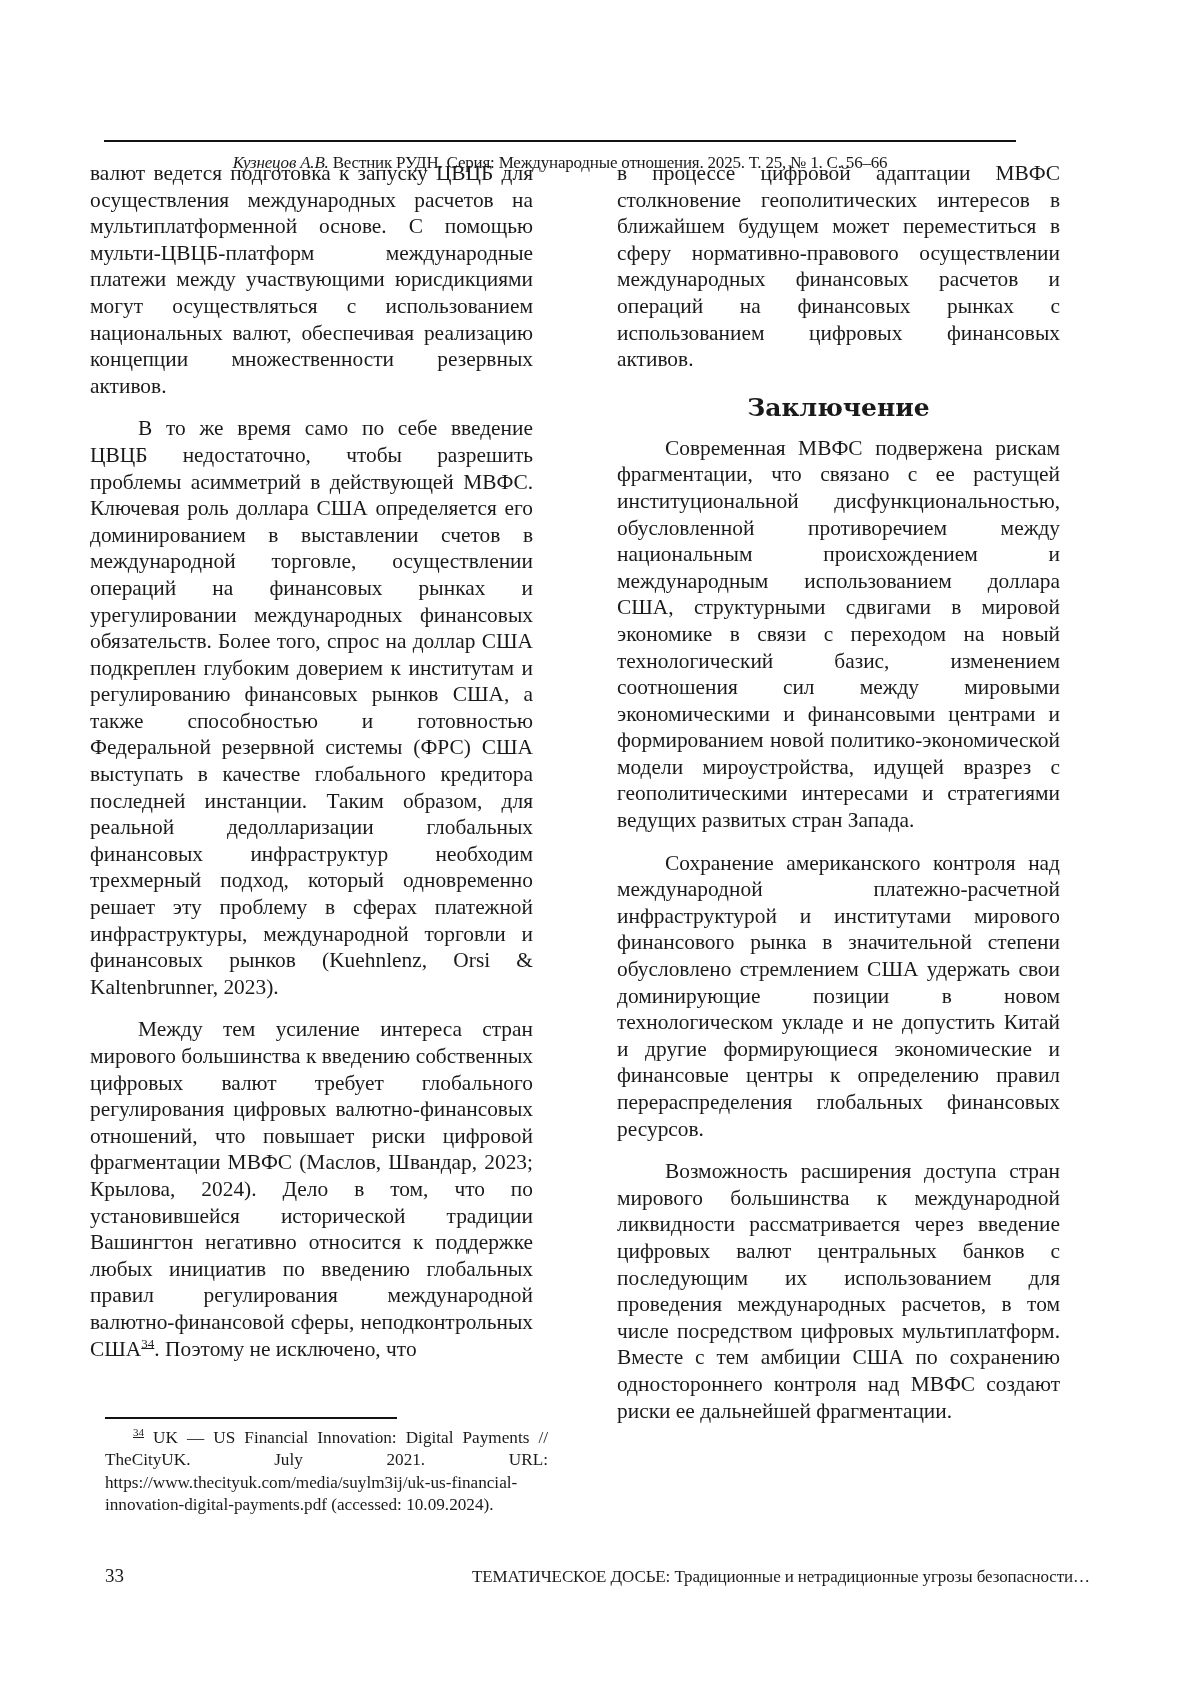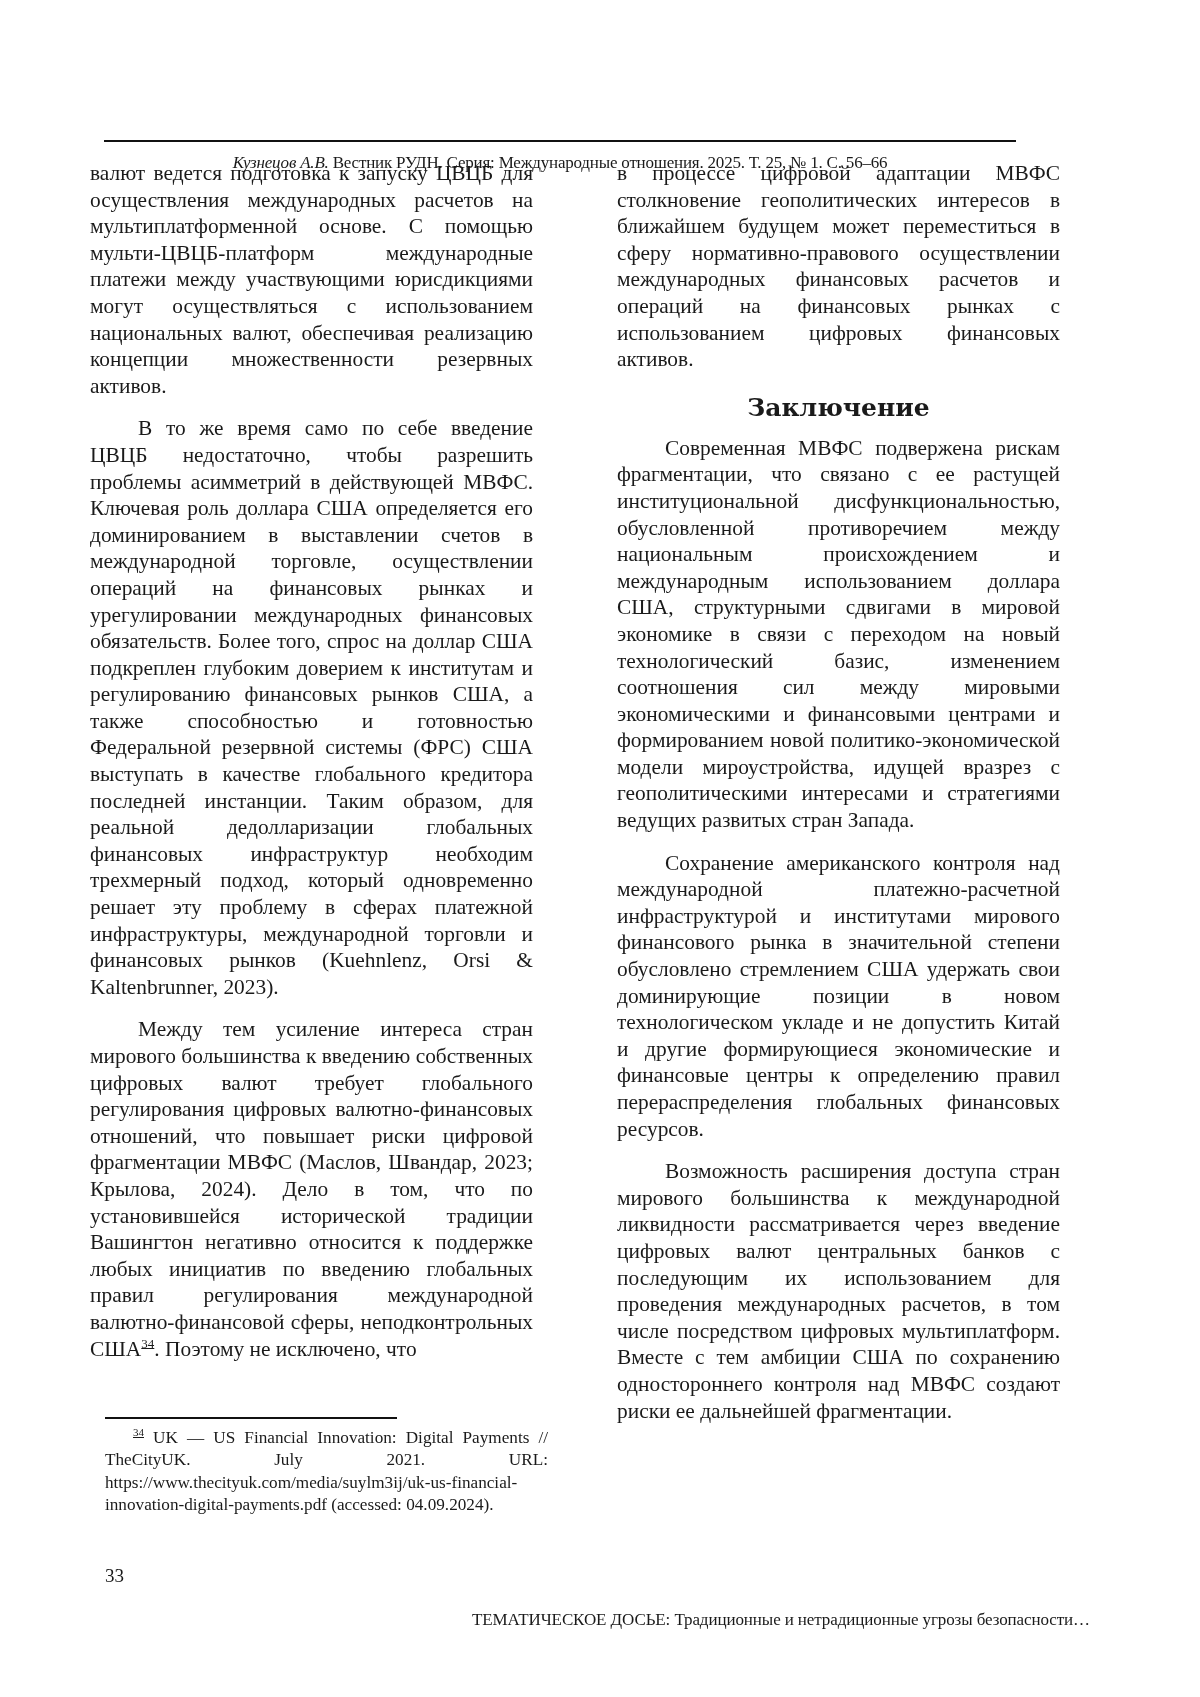--- a/index.html
+++ b/index.html
@@ -31,38 +31,38 @@
     font-family:"Liberation Serif", serif; font-size:17.2px; line-height:22.3px; text-align:justify;
   }
   .footnote p { margin:0; text-indent:28px; }
   .footnote sup { font-size:11px; }
   .page-num {
     position:absolute; left:105px; top:1565px;
     font-family:"Liberation Serif", serif; font-size:19px;
   }
   .running-foot {
     position:absolute; right:110px; top:1567px;
-    font-family:"Liberation Serif", serif; font-size:17px; letter-spacing:-0.1px;margin-top:43px;
+    font-family:"Liberation Serif", serif; font-size:17px; letter-spacing:-0.1px;
   }
 </style>
 </head>
 <body>
 
 <div class="running-head"><i>Кузнецов А.В.</i><span> Вестник РУДН. Серия: Международные отношения. 2025. Т. 25, № 1. С. 56–66</span></div>
 <div class="head-rule"></div>
 
 <div class="col left">
   <p class="noindent">валют ведется подготовка к запуску ЦВЦБ для осуществления международных расчетов на мультиплатформенной основе. С помощью мульти-ЦВЦБ-платформ международные платежи между участвующими юрисдикциями могут осуществляться с использованием национальных валют, обеспечивая реализацию концепции множественности резервных активов.</p>
   <p>В то же время само по себе введение ЦВЦБ недостаточно, чтобы разрешить проблемы асимметрий в действующей МВФС. Ключевая роль доллара США определяется его доминированием в выставлении счетов в международной торговле, осуществлении операций на финансовых рынках и урегулировании международных финансовых обязательств. Более того, спрос на доллар США подкреплен глубоким доверием к институтам и регулированию финансовых рынков США, а также способностью и готовностью Федеральной резервной системы (ФРС) США выступать в качестве глобального кредитора последней инстанции. Таким образом, для реальной дедолларизации глобальных финансовых инфраструктур необходим трехмерный подход, который одновременно решает эту проблему в сферах платежной инфраструктуры, международной торговли и финансовых рынков (Kuehnlenz, Orsi &amp; Kaltenbrunner, 2023).</p>
   <p><span>Между тем усиление интереса стран мирового большинства к введению собственных цифровых валют требует глобального регулирования цифровых валютно-финансовых отношений, что повышает риски цифровой фрагментации МВФС (Маслов, Швандар, 2023; Крылова, 2024). Дело в том, что по установившейся исторической традиции Вашингтон негативно относится к поддержке любых инициатив по введению глобальных правил регулирования международной валютно-финансовой сферы, неподконтрольных США</span><sup>34</sup><span>. Поэтому не исключено, что</span></p>
 </div>
 
 <div class="fn-rule"></div>
 <div class="footnote">
-  <p><sup>34</sup><span> UK — US Financial Innovation: Digital Payments // TheCityUK. July 2021. URL: https://www.thecityuk.com/media/suylm3ij/uk-us-financial-innovation-digital-payments.pdf (accessed: 04.09.2024).</span></p>
+  <p><sup>34</sup><span> UK — US Financial Innovation: Digital Payments // TheCityUK. July 2021. URL: https://www.thecityuk.com/media/suylm3ij/uk-us-financial-innovation-digital-payments.pdf (accessed: 10.09.2024).</span></p>
 </div>
 
 <div class="col right">
   <p class="noindent">в процессе цифровой адаптации МВФС столкновение геополитических интересов в ближайшем будущем может переместиться в сферу нормативно-правового осуществлении международных финансовых расчетов и операций на финансовых рынках с использованием цифровых финансовых активов.</p>
   <div class="section-title">Заключение</div>
   <p>Современная МВФС подвержена рискам фрагментации, что связано с ее растущей институциональной дисфункциональностью, обусловленной противоречием между национальным происхождением и международным использованием доллара США, структурными сдвигами в мировой экономике в связи с переходом на новый технологический базис, изменением соотношения сил между мировыми экономическими и финансовыми центрами и формированием новой политико-экономической модели мироустройства, идущей вразрез с геополитическими интересами и стратегиями ведущих развитых стран Запада.</p>
   <p>Сохранение американского контроля над международной платежно-расчетной инфраструктурой и институтами мирового финансового рынка в значительной степени обусловлено стремлением США удержать свои доминирующие позиции в новом технологическом укладе и не допустить Китай и другие формирующиеся экономические и финансовые центры к определению правил перераспределения глобальных финансовых ресурсов.</p>
   <p>Возможность расширения доступа стран мирового большинства к международной ликвидности рассматривается через введение цифровых валют центральных банков с последующим их использованием для проведения международных расчетов, в том числе посредством цифровых мультиплатформ. Вместе с тем амбиции США по сохранению одностороннего контроля над МВФС создают риски ее дальнейшей фрагментации.</p>
 </div>
 

